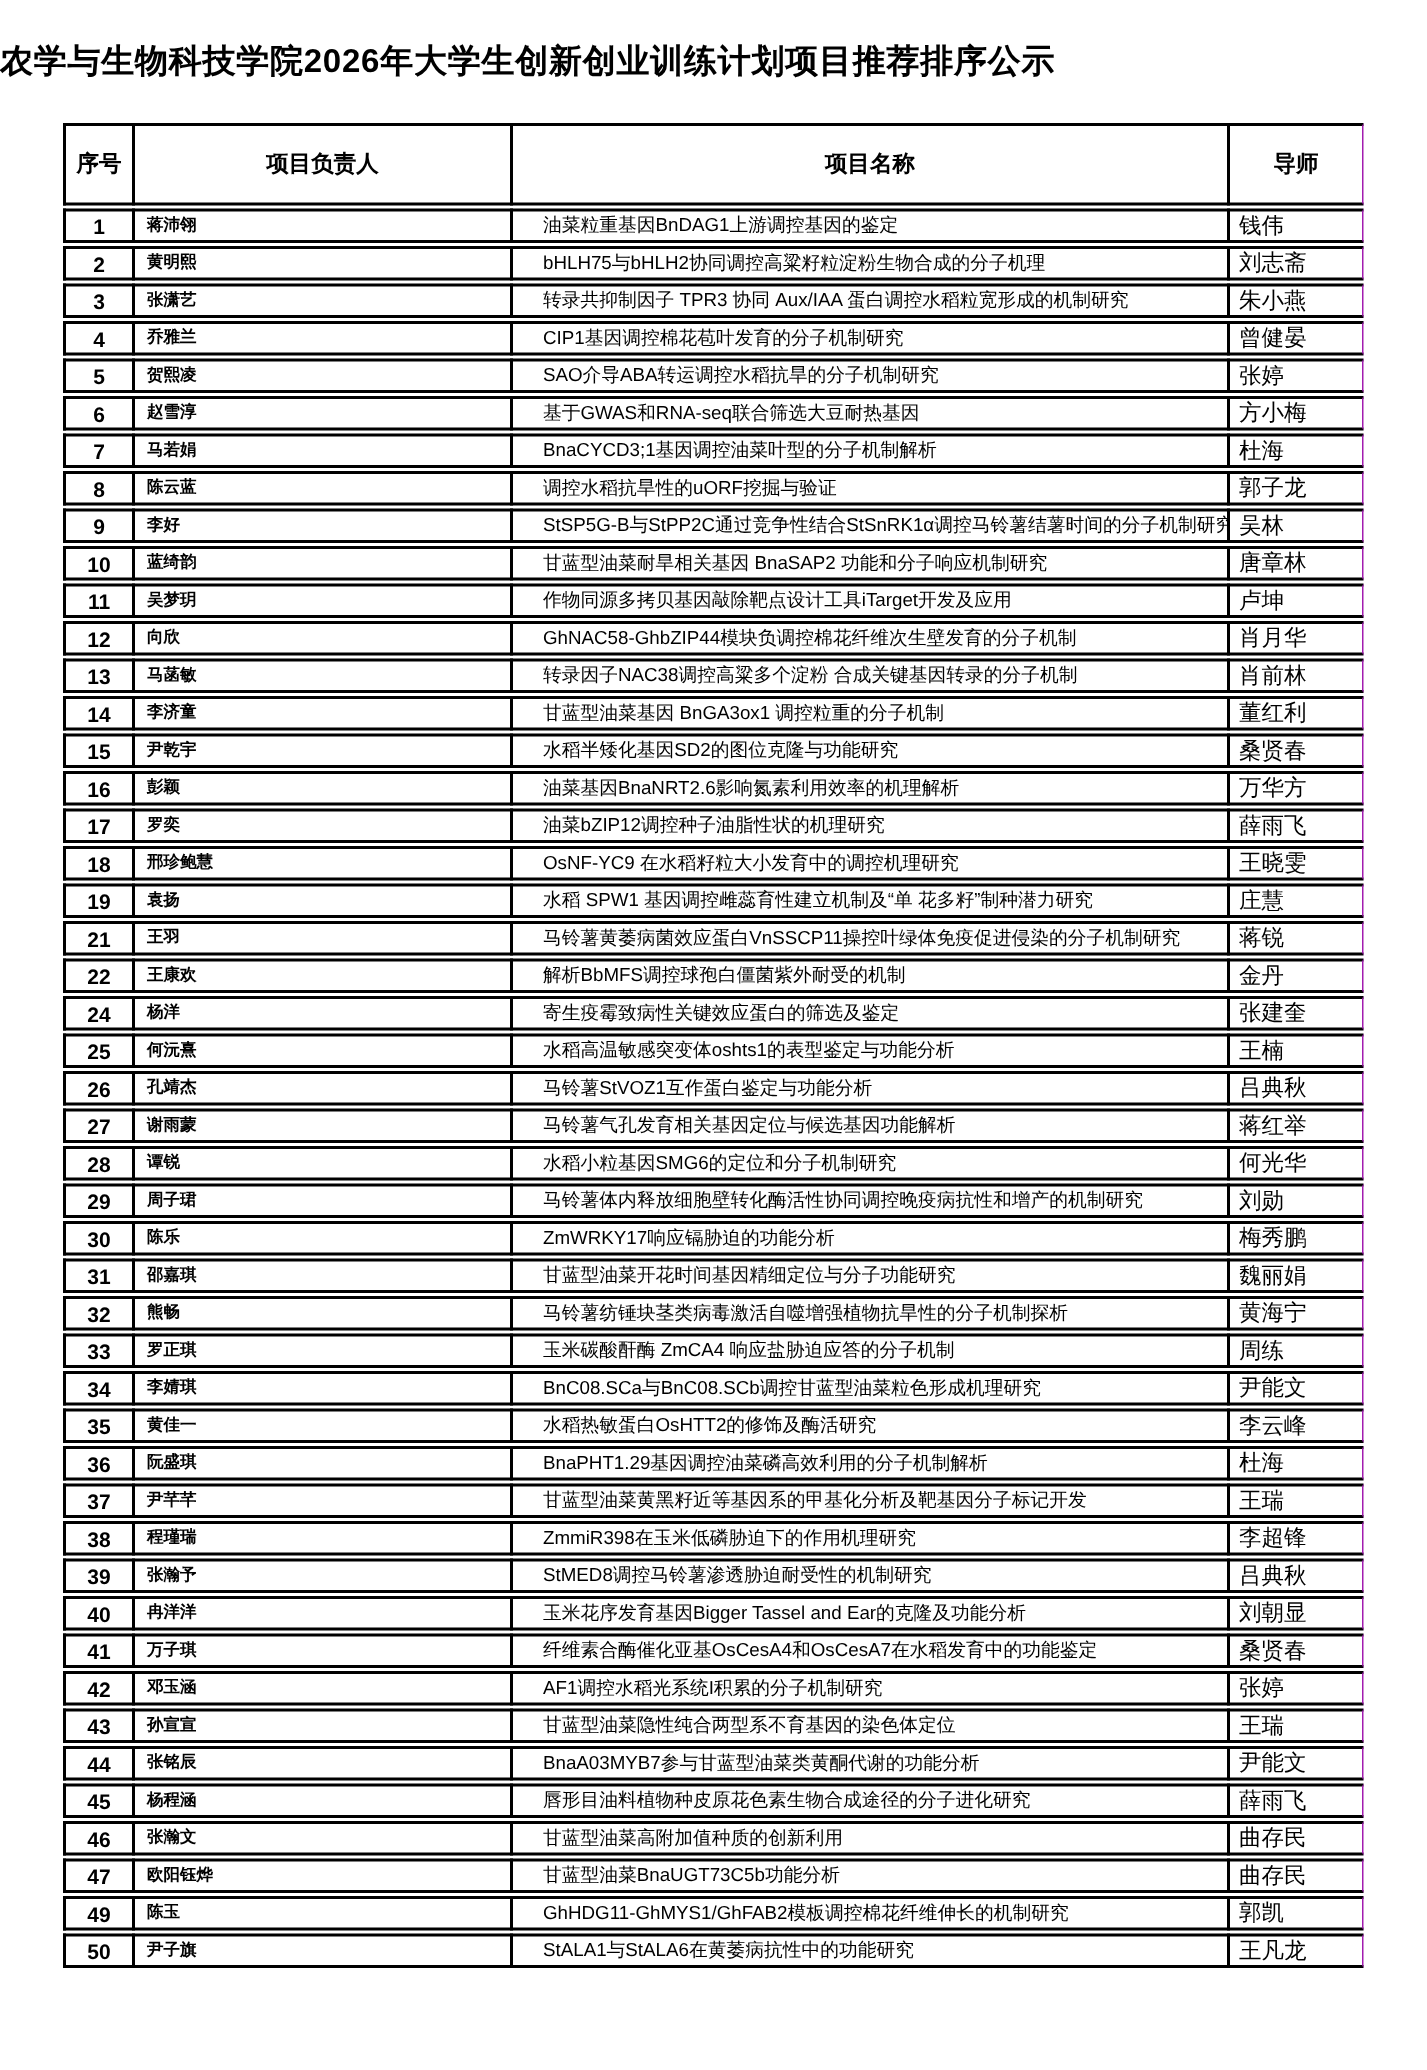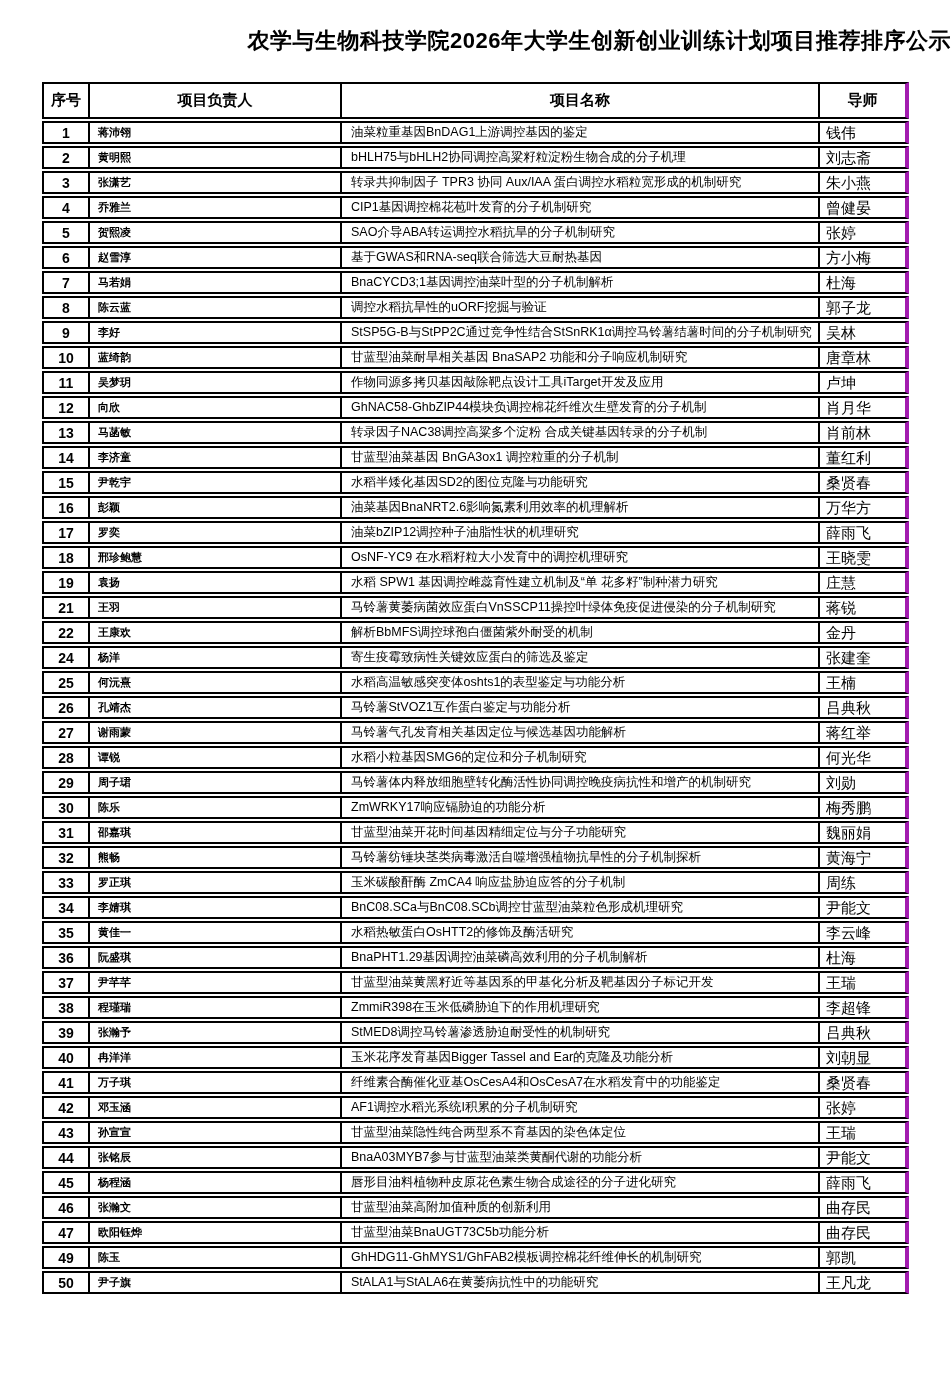--- a/index.html
+++ b/index.html
@@ -10,21 +10,21 @@
     color: #000000;
   }
   .page {
     width: 951px;
     min-height: 1380px;
     background: #ffffff;
     box-sizing: border-box;
     padding-top: 26px;
   }
   .doc-title {
-    text-align: right;
+    text-align: left;
     font-weight: bold;
     font-size: 22px;
     letter-spacing: 0.5px;
     margin: 0 0 24px 0;
   }
   table.ranking-table {
     border-collapse: separate;
     border-spacing: 0 2px;
     margin-left: 42px;
     width: 867px;
@@ -35,24 +35,24 @@
     border-top: 2px solid #000;
     border-bottom: 2px solid #000;
     border-left: 2px solid #000;
     box-sizing: border-box;
     overflow: hidden;
     white-space: nowrap;
     padding: 0 4px;
   }
   .ranking-table th:last-child,
   .ranking-table td:last-child {
-    border-right: 4px solid #a21caf;
+    border-right: 1px solid #a21caf;
   }
   .ranking-table th {
-    height: 37px;
+    height: 55px;
     font-size: 15px;
     font-weight: bold;
     text-align: center;
     vertical-align: middle;
     background: #ffffff;
   }
   .ranking-table td {
     height: 23px;
     vertical-align: middle;
     font-size: 13px;
@@ -68,21 +68,21 @@
     font-size: 14px;
   }
   td.cell-leader {
     font-weight: bold;
     font-size: 11px;
     padding-left: 8px;
   }
   td.cell-project {
     font-weight: normal;
     font-size: 12.5px;
-    padding-left: 9px;
+    padding-left: 20px;
   }
   td.cell-mentor {
     font-weight: normal;
     font-size: 15px;
     padding-left: 6px;
   }
 </style>
 </head>
 <body>
 

